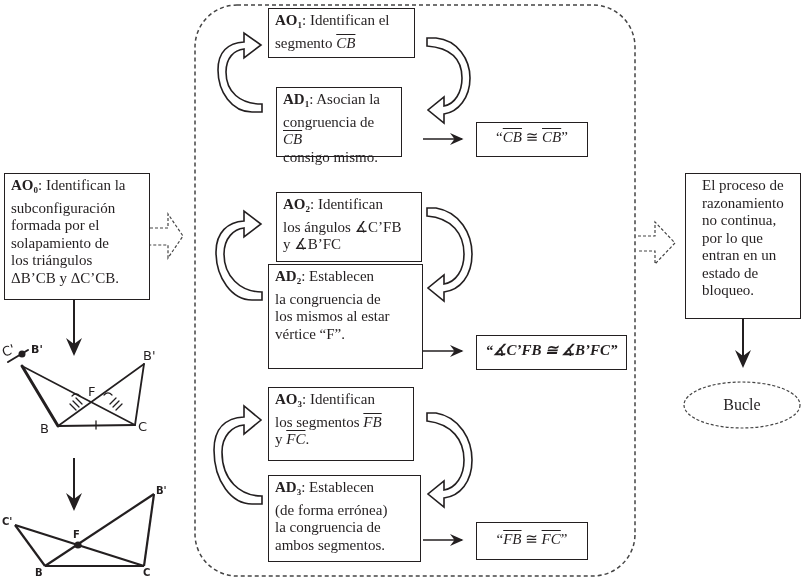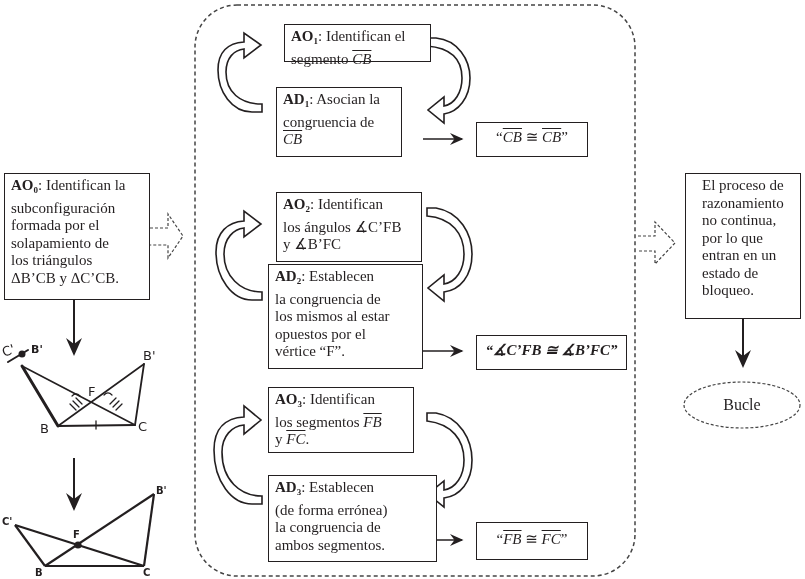--- a/index.html
+++ b/index.html
@@ -103,54 +103,54 @@
 
 <div class="box" style="left:4px;top:173px;width:146px;height:127px;">
   <div><b>AO</b><span class="sub">0</span><span>: Identifican la</span></div>
   <div>subconfiguración</div>
   <div>formada por el</div>
   <div>solapamiento de</div>
   <div>los triángulos</div>
   <div>ΔB’CB y ΔC’CB.</div>
 </div>
 
-<div class="box" style="left:268px;top:24px;width:147px;height:38px;margin-left:16px;">
+<div class="box" style="left:268px;top:8px;width:147px;height:50px;">
   <div><b>AO</b><span class="sub">1</span><span>: Identifican el</span></div>
   <div><span>segmento </span><span class="ol">CB</span></div>
 </div>
 <div class="box" style="left:276px;top:87px;width:126px;height:70px;">
   <div><b>AD</b><span class="sub">1</span><span>: Asocian la</span></div>
   <div><span>congruencia de </span><span class="ol">CB</span></div>
+  <div>consigo mismo.</div>
 </div>
 <div class="res" style="left:476px;top:122px;width:112px;height:35px;">
   <span>“</span><span class="ol">CB</span><span> ≅ </span><span class="ol">CB</span><span>”</span>
 </div>
 
 <div class="box" style="left:268px;top:192px;width:146px;height:70px;margin-left:8px;">
   <div><b>AO</b><span class="sub">2</span><span>: Identifican</span></div>
   <div>los ángulos ∡C’FB</div>
   <div>y ∡B’FC</div>
 </div>
 <div class="box" style="left:268px;top:264px;width:155px;height:105px;">
   <div><b>AD</b><span class="sub">2</span><span>: Establecen</span></div>
   <div>la congruencia de</div>
   <div>los mismos al estar</div>
-  <div>opuestos por el</div>
   <div>vértice “F”.</div>
 </div>
 <div class="res it" style="left:476px;top:335px;width:151px;height:35px;font-weight:bold;">
   <span>“∡C’FB ≅ ∡B’FC”</span>
 </div>
 
-<div class="box" style="left:268px;top:387px;width:146px;height:66px;">
+<div class="box" style="left:268px;top:387px;width:146px;height:74px;">
   <div><b>AO</b><span class="sub">3</span><span>: Identifican</span></div>
   <div><span>los segmentos </span><span class="ol">FB</span></div>
   <div><span>y </span><span class="ol">FC</span><span>.</span></div>
 </div>
-<div class="box" style="left:268px;top:475px;width:169px;height:87px;">
+<div class="box" style="left:268px;top:475px;width:153px;height:87px;">
   <div><b>AD</b><span class="sub">3</span><span>: Establecen</span></div>
   <div>(de forma errónea)</div>
   <div>la congruencia de</div>
   <div>ambos segmentos.</div>
 </div>
 <div class="res" style="left:476px;top:522px;width:112px;height:38px;line-height:32px;">
   <span>“</span><span class="ol">FB</span><span> ≅ </span><span class="ol">FC</span><span>”</span>
 </div>
 
 <div class="box" style="left:685px;top:173px;width:116px;height:146px;padding:3px 6px 3px 16px;">

